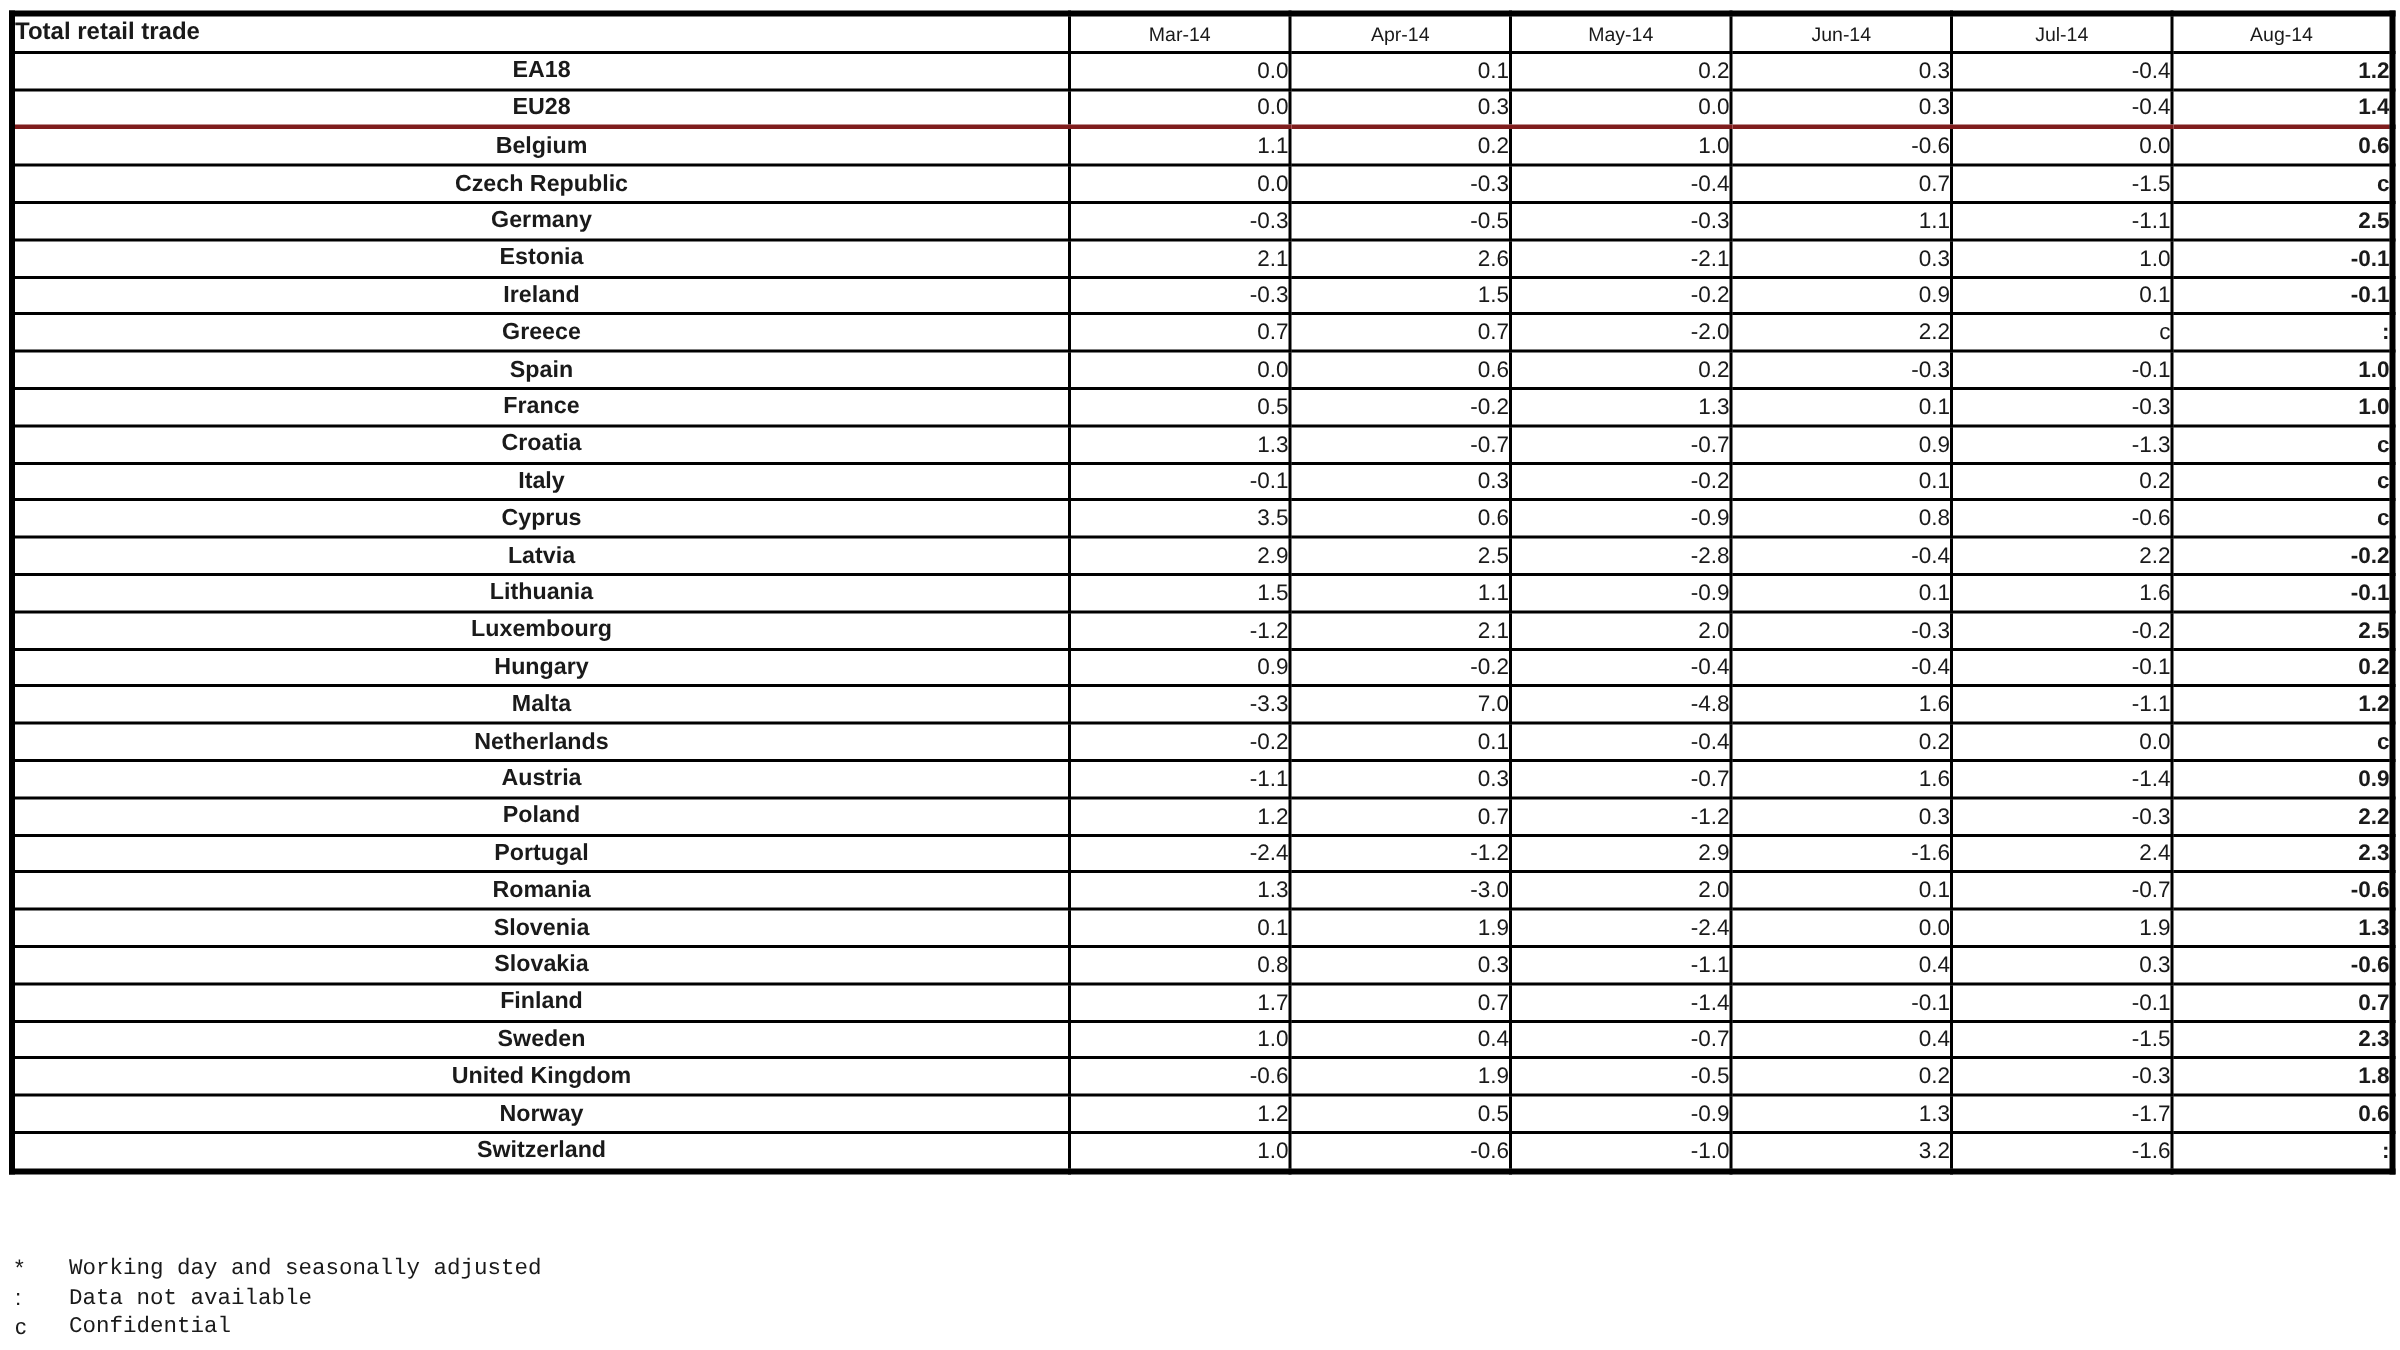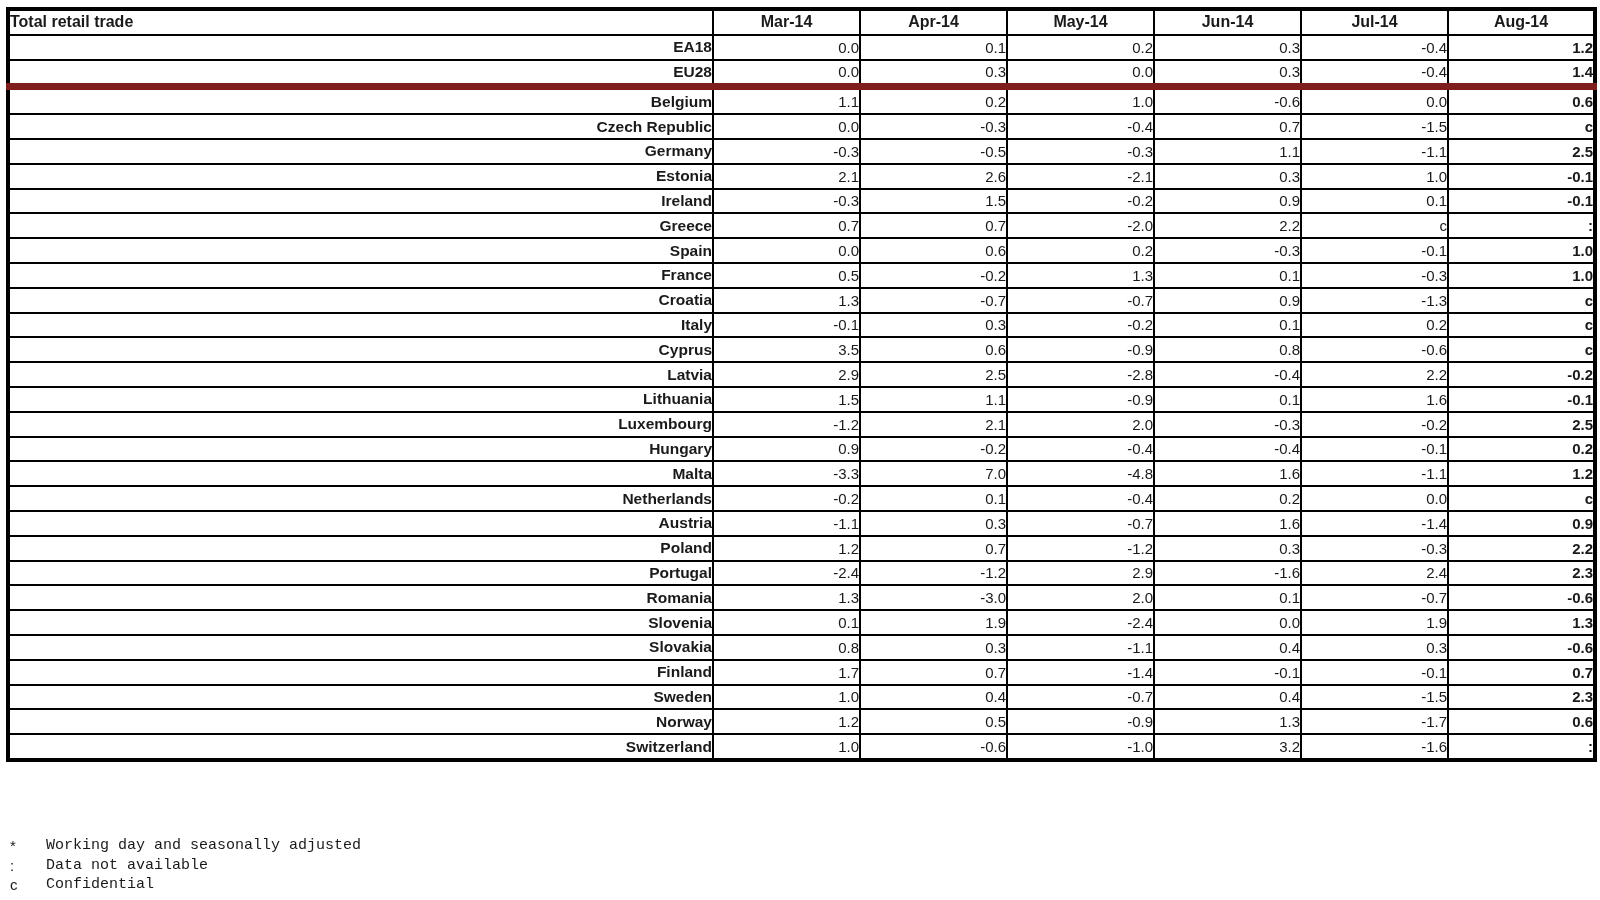--- a/index.html
+++ b/index.html
@@ -35,44 +35,44 @@
 
   
   th.title-cell{
     text-align:left;
     font-weight:bold;
     font-size:16px;
     padding-left:7px;
     border-right:4px solid #000;
   }
   th.month-cell{
-    font-weight:bold;
-    font-size:16px;
+    font-weight:normal;
+    font-size:13px;
   }
 
   
   td.name-cell{
-    text-align:right;
+    text-align:center;
     font-weight:bold;
     font-size:15.5px;
     padding-left:7px;
     border-right:4px solid #000;
   }
   td.val-cell{
     text-align:right;
     font-size:15px;
     padding-right:9px;
     font-weight:normal;
   }
   td.val-cell.last{
     font-weight:bold;
   }
   
   tbody.agg tr:last-child td{
-    border-bottom:7px solid #7f1d1d;
+    border-bottom:3px solid #7f1d1d;
   }
 
   
   .footnotes{
     position:absolute;
     left:10px;
     top:836px;
     font-size:15px;
     color:#1a1a1a;
   }
@@ -346,20 +346,29 @@
         <tr>
           <td class="name-cell">Sweden</td>
           <td class="val-cell">1.0</td>
           <td class="val-cell">0.4</td>
           <td class="val-cell">-0.7</td>
           <td class="val-cell">0.4</td>
           <td class="val-cell">-1.5</td>
           <td class="val-cell last">2.3</td>
         </tr>
         <tr>
+          <td class="name-cell">United Kingdom</td>
+          <td class="val-cell">-0.6</td>
+          <td class="val-cell">1.9</td>
+          <td class="val-cell">-0.5</td>
+          <td class="val-cell">0.2</td>
+          <td class="val-cell">-0.3</td>
+          <td class="val-cell last">1.8</td>
+        </tr>
+        <tr>
           <td class="name-cell">Norway</td>
           <td class="val-cell">1.2</td>
           <td class="val-cell">0.5</td>
           <td class="val-cell">-0.9</td>
           <td class="val-cell">1.3</td>
           <td class="val-cell">-1.7</td>
           <td class="val-cell last">0.6</td>
         </tr>
         <tr>
           <td class="name-cell">Switzerland</td>

